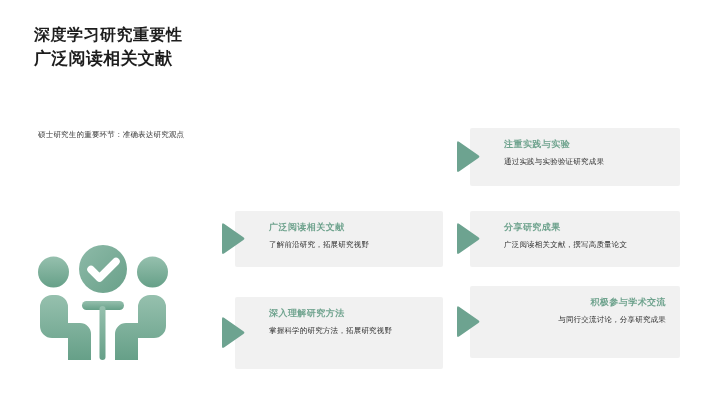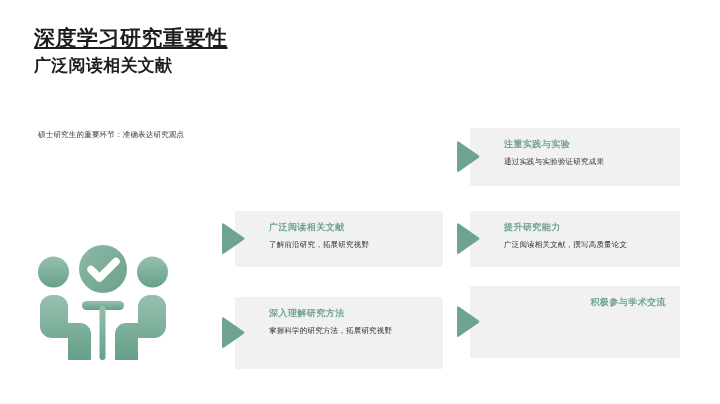--- a/index.html
+++ b/index.html
@@ -25,28 +25,27 @@
   }
 
   
   .header {
     position: absolute;
     left: 34px;
     top: 24px;
     width: 420px;
   }
   .title-main {
-    font-size: 21px;
+    font-size: 16px;
     font-weight: 700;
     letter-spacing: 0.5px;
     line-height: 1.32;
     color: #1d1d1d;
     margin: 0;
     white-space: nowrap;
-    text-decoration: underline;
   }
   .title-sub {
     font-size: 17px;
     font-weight: 700;
     letter-spacing: 0.3px;
     line-height: 1.34;
     color: #1d1d1d;
     margin: 3px 0 0 0;
     white-space: nowrap;
   }
@@ -180,36 +179,37 @@
     <p class="card-title">注重实践与实验</p>
     <p class="card-desc">通过实践与实验验证研究成果</p>
   </div>
 
   <div class="card" id="card-2">
     <span class="card-arrow">
       <svg viewBox="0 0 28 34" xmlns="http://www.w3.org/2000/svg" aria-hidden="true">
         <path d="M4 3 Q4 0.5 6 1.8 L25.4 15.2 Q27.4 16.6 25.4 18 L6 31.4 Q4 32.8 4 30.2 Z" fill="#6da390"></path>
       </svg>
     </span>
-    <p class="card-title">提升研究能力</p>
+    <p class="card-title">分享研究成果</p>
     <p class="card-desc">广泛阅读相关文献，撰写高质量论文</p>
   </div>
 
   <div class="card" id="card-3">
     <span class="card-arrow">
       <svg viewBox="0 0 28 34" xmlns="http://www.w3.org/2000/svg" aria-hidden="true">
         <path d="M4 3 Q4 0.5 6 1.8 L25.4 15.2 Q27.4 16.6 25.4 18 L6 31.4 Q4 32.8 4 30.2 Z" fill="#6da390"></path>
       </svg>
     </span>
     <p class="card-title">深入理解研究方法</p>
     <p class="card-desc">掌握科学的研究方法，拓展研究视野</p>
   </div>
 
   <div class="card" id="card-4">
     <span class="card-arrow">
       <svg viewBox="0 0 28 34" xmlns="http://www.w3.org/2000/svg" aria-hidden="true">
         <path d="M4 3 Q4 0.5 6 1.8 L25.4 15.2 Q27.4 16.6 25.4 18 L6 31.4 Q4 32.8 4 30.2 Z" fill="#6da390"></path>
       </svg>
     </span>
     <p class="card-title">积极参与学术交流</p>
+    <p class="card-desc">与同行交流讨论，分享研究成果</p>
   </div>
 
 </div>
 
 </body></html>

